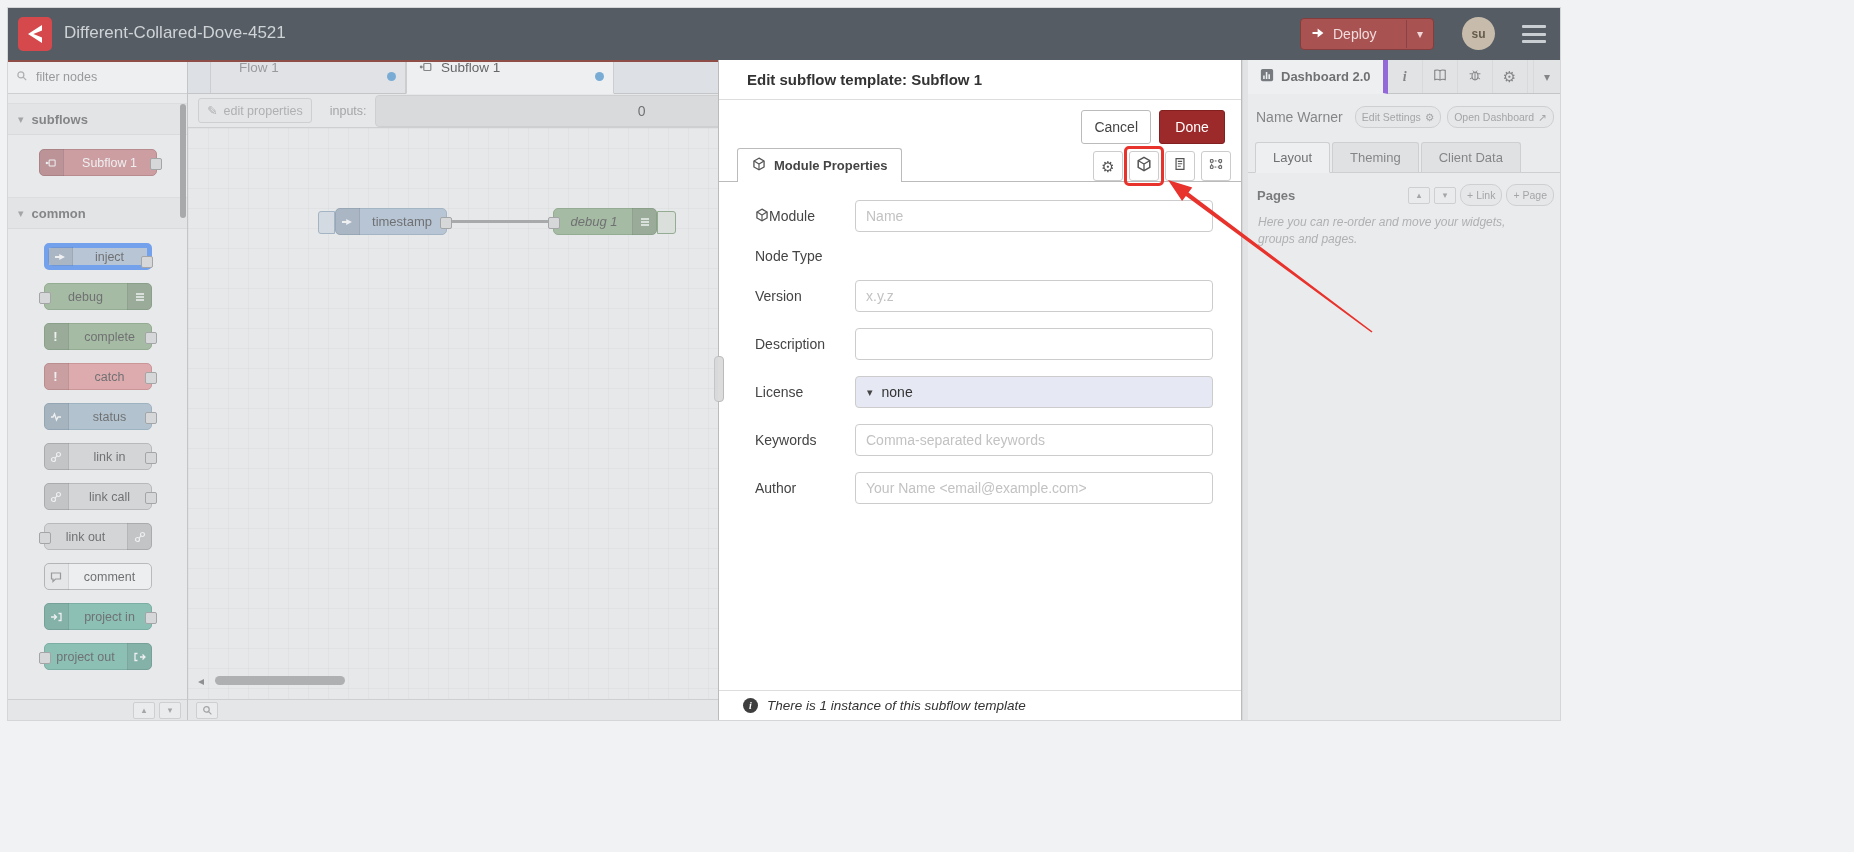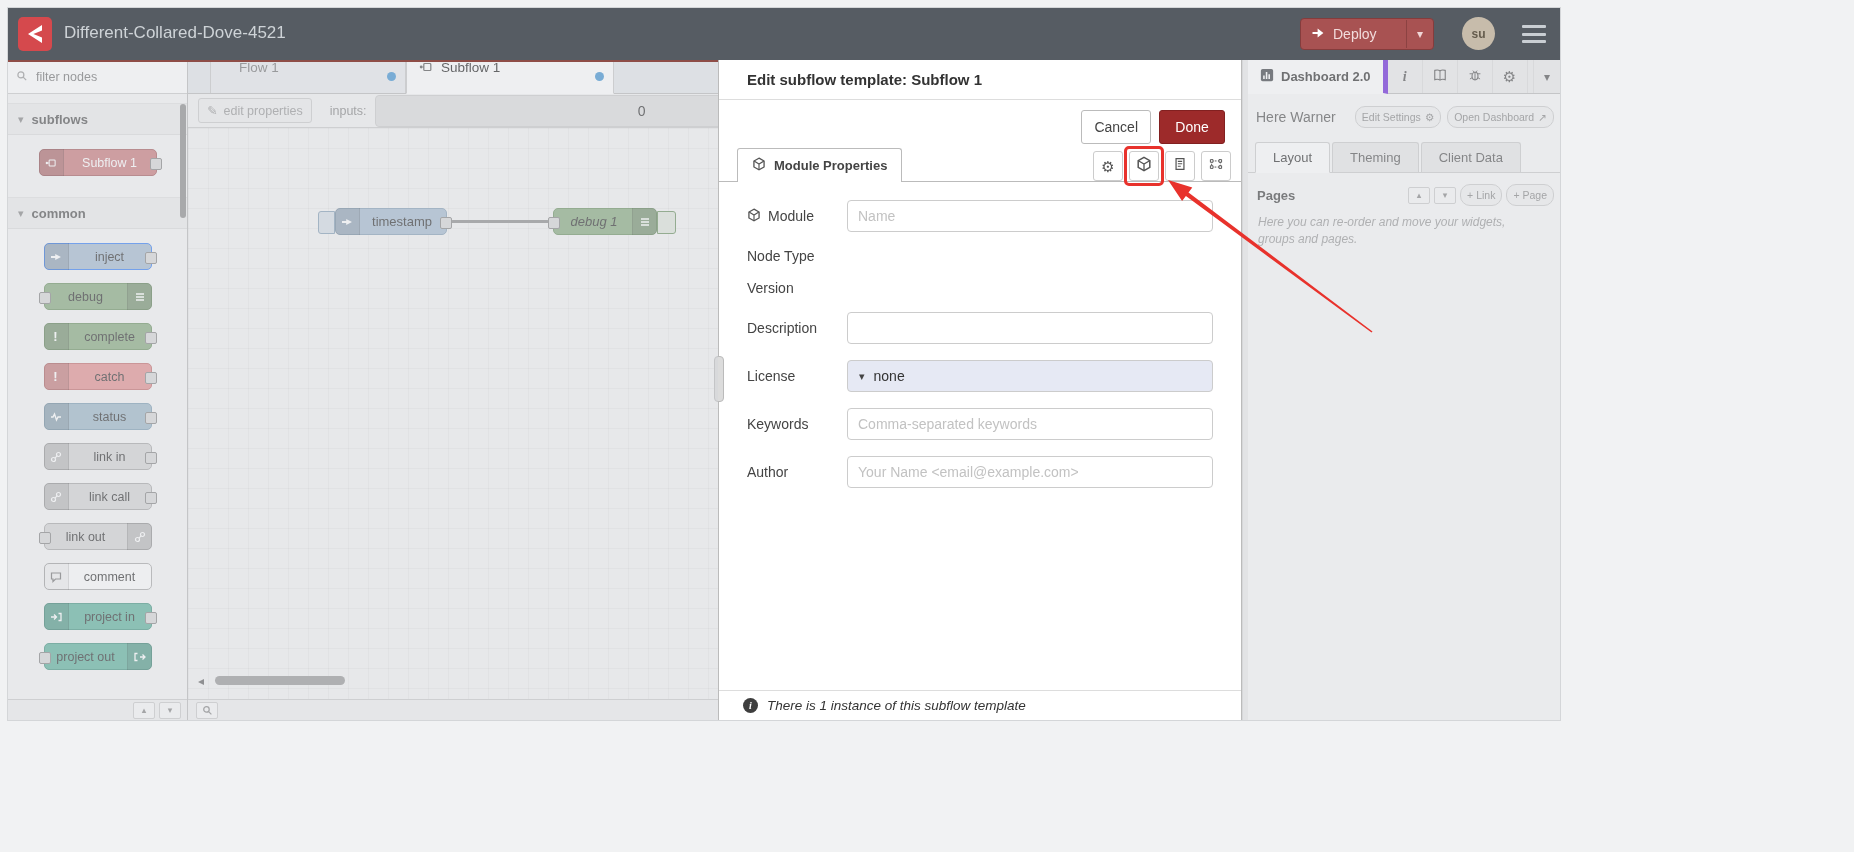--- a/index.html
+++ b/index.html
@@ -29,21 +29,21 @@
   .pn.w118{width:118px;}
   .pn .strip{position:absolute;top:-1px;bottom:-1px;width:24px;background:rgba(0,0,0,.13);display:flex;align-items:center;justify-content:center;}
   .pn .strip.left{left:-1px;border-right:1px solid rgba(0,0,0,.12);border-radius:5px 0 0 5px;}
   .pn .strip.right{right:-1px;border-left:1px solid rgba(0,0,0,.12);border-radius:0 5px 5px 0;}
   .pn .lbl{position:relative;}
   .pn.has-sl{padding-left:24px;}
   .pn.has-sr{padding-right:24px;}
   .port{position:absolute;width:10px;height:10px;background:#d9d9d9;border:1px solid #888;border-radius:2px;top:8px;}
   .port.pleft{left:-6px;} .port.pright{right:-6px;}
   .pn.subflow{background:#ca7d7f;border:1px solid #a85f61;color:#fff;}
-  .pn.inject{background:#a7bcd0;border:1px solid #3b82f6;}
+  .pn.inject{background:#a7bcd0;border:5px solid #3b82f6;}
   .pn.green{background:#8aab82;border:1px solid #6f9465;}
   .pn.catch{background:#e49191;border:1px solid #c67070;}
   .pn.status{background:#9fb9c9;border:1px solid #7f9fb4;}
   .pn.link{background:#d6d6d6;border:1px solid #a8a8a8;}
   .pn.comment{background:#fdfdfd;border:1px solid #aaa;}
   .pn.project{background:#61b39f;border:1px solid #479683;}
   .excl{color:#fff;font-weight:bold;font-size:13px;}
   .pal-vscroll{position:absolute;right:1px;top:44px;width:6px;height:114px;background:#8f8f8f;border-radius:3px;}
   .pal-footer{position:absolute;left:0;right:0;bottom:0;height:21px;background:#f0f0f0;border-top:1px solid #ccc;display:flex;align-items:center;justify-content:flex-end;gap:4px;padding-right:6px;box-sizing:border-box;}
   .mini-btn{width:20px;height:15px;border:1px solid #ccc;background:#f8f8f8;border-radius:2px;font-size:9px;color:#888;display:flex;align-items:center;justify-content:center;cursor:pointer;}
@@ -86,21 +86,21 @@
   .btn{height:34px;min-width:66px;border-radius:3px;font-size:14px;display:flex;align-items:center;justify-content:center;padding:0 12px;cursor:pointer;box-sizing:border-box;}
   .btn.cancel{background:#fff;border:1px solid #bbb;color:#444;}
   .btn.done{background:#9d2a2a;border:1px solid #822020;color:#fff;}
   .dlg-tabstrip{position:absolute;left:0;top:88px;right:0;height:34px;border-bottom:1px solid #bbb;box-sizing:border-box;}
   .dlg-tab{position:absolute;left:18px;top:0;height:34px;background:#fff;border:1px solid #bbb;border-bottom:none;border-radius:3px 3px 0 0;display:flex;align-items:center;gap:8px;padding:16px 14px;font-size:13px;font-weight:bold;color:#444;box-sizing:border-box;cursor:pointer;}
   .dlg-iconbtns{position:absolute;right:10px;top:3px;display:flex;gap:6px;}
   .icon-btn{position:relative;width:28px;height:28px;border:1px solid #ccc;border-radius:3px;background:#fff;color:#555;display:flex;align-items:center;justify-content:center;cursor:pointer;}
   .hl-ring{position:absolute;left:-6px;top:-6px;right:-6px;bottom:-6px;border:3px solid #e8322c;border-radius:5px;pointer-events:none;z-index:41;}
   .dlg-form{position:absolute;left:0;top:122px;right:0;bottom:30px;padding:18px 28px;box-sizing:border-box;overflow:hidden;}
   .frow{display:flex;align-items:center;margin-bottom:16px;}
-  .frow .flabel{width:100px;font-size:14px;color:#444;display:flex;align-items:center;gap:7px;flex:none;}
+  .frow .flabel{width:100px;font-size:14px;color:#444;display:flex;align-items:center;flex:none;margin-left:8px;}
   .frow input{flex:1;height:30px;border:1px solid #ccc;border-radius:4px;padding:0 10px;font-size:14px;color:#333;outline:none;font-family:inherit;}
   .frow input::placeholder{color:#c2c2c2;}
   .sel{flex:1;height:32px;background:#e6e9f4;border:1px solid #ccc;border-radius:4px;display:flex;align-items:center;gap:9px;padding:0 11px;font-size:14px;color:#333;box-sizing:border-box;cursor:pointer;}
   .sel .caret{font-size:11px;color:#444;}
   .dlg-footer{position:absolute;left:0;right:0;bottom:0;height:30px;border-top:1px solid #ddd;background:#fff;display:flex;align-items:center;gap:9px;padding-left:24px;box-sizing:border-box;}
   .info-dot{width:15px;height:15px;border-radius:50%;background:#3e3e3e;color:#fff;font-size:10px;font-weight:bold;font-style:italic;display:flex;align-items:center;justify-content:center;font-family:"Liberation Serif",serif;}
   .dlg-footer .txt{font-size:13.5px;font-style:italic;color:#333;}
 
   
   .sidebar{position:absolute;left:1240px;top:52px;bottom:0;width:312px;background:#f9f9f9;box-sizing:border-box;}
@@ -425,20 +425,21 @@
                 </svg></span>
           <span>Module</span>
         </span>
         <input type="text" placeholder="Name" style="">
       </div>
       <div class="frow">
         <span class="flabel">Node Type</span>
       </div>
       <div class="frow">
         <span class="flabel">Version</span>
+        <input type="text" placeholder="x.y.z" style="">
       </div>
       <div class="frow">
         <span class="flabel">Description</span>
         <input type="text" placeholder="" style="">
       </div>
       <div class="frow">
         <span class="flabel">License</span>
         <span class="sel">
           <span class="caret">▾</span>
           <span>none</span>
@@ -483,21 +484,21 @@
                 <path d="M8 4.9v8.6M5.6 3 7 4.6M10.4 3 9 4.6M1.8 6.6h2.9M11.3 6.6h2.9M2.2 12.6l2.6-1.6M13.8 12.6l-2.6-1.6" stroke="#555" stroke-width="1.1" fill="none"></path>
               </svg></span>
           </span>
       <span class="sb-itab">
             <span class="gear-glyph">⚙</span>
           </span>
       <span class="sb-spacer"></span>
       <span class="sb-caret">▾</span>
     </div>
     <div class="sb-row1">
-      <span class="sb-name">Here Warner</span>
+      <span class="sb-name">Name Warner</span>
       <span class="sb-sbtn">
         <span>Edit Settings</span>
         <span>⚙</span>
       </span>
       <span class="sb-sbtn">
         <span>Open Dashboard</span>
         <span>↗</span>
       </span>
     </div>
     <div class="sb-tabs2">

